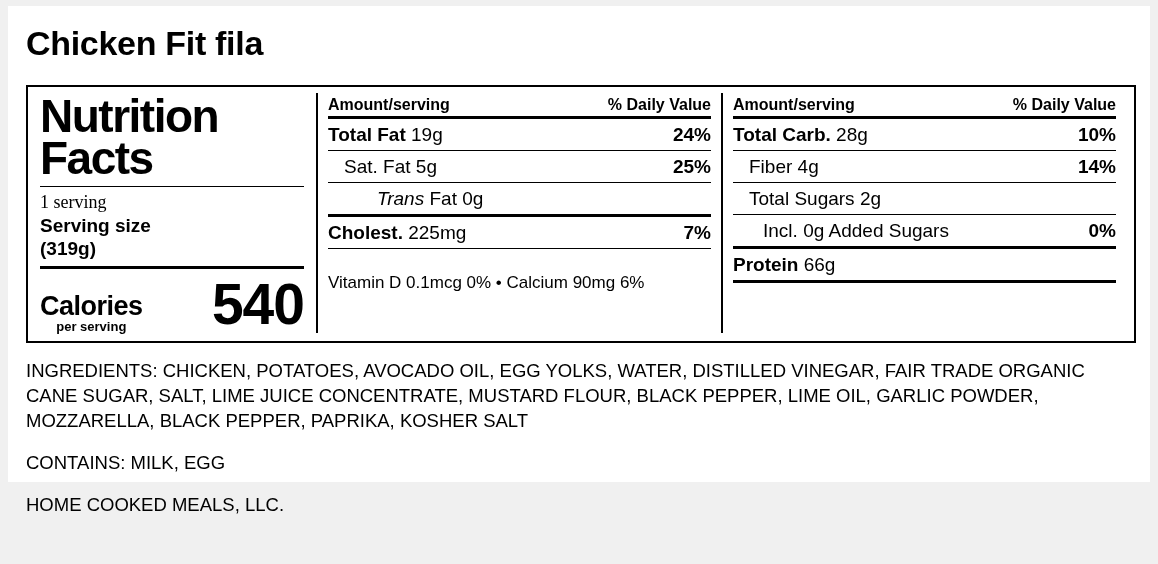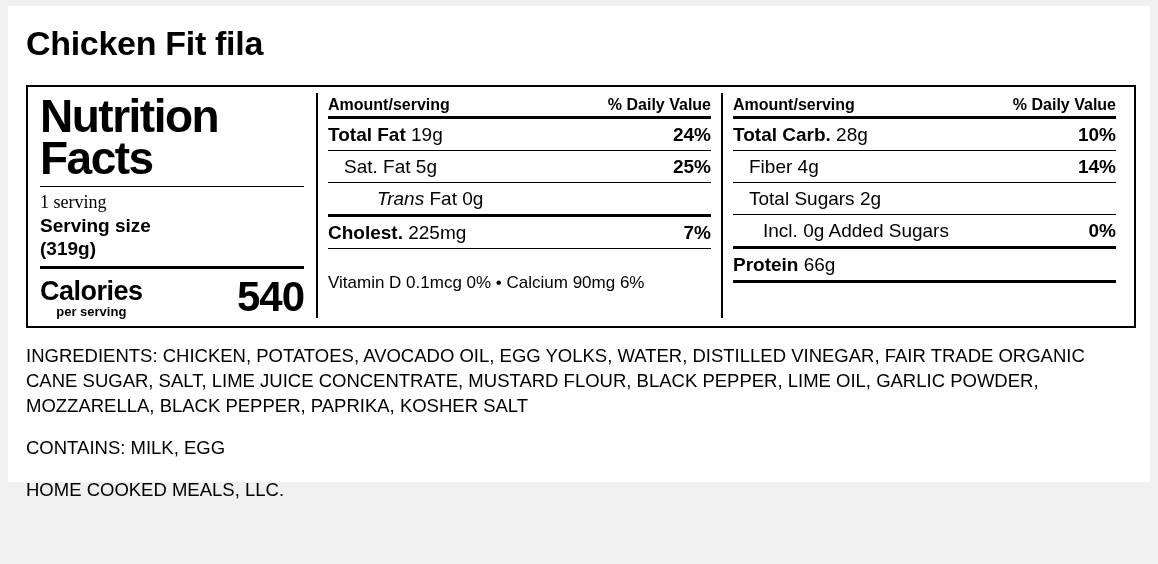--- a/index.html
+++ b/index.html
@@ -74,21 +74,21 @@
   }
   .cal-label {
     font-weight: 700;
     line-height: 1.0;
     text-align: center;
   }
   .cal-label .big { font-size: 27px; display: block; letter-spacing: -0.5px;}
   .cal-label .small { font-size: 13px; display: block; }
   .cal-value {
     font-weight: 700;
-    font-size: 42px;
+    font-size: 57px;
     letter-spacing: -1px;
     line-height: 1;
   }
 
   .nfp-col {
     flex: 1 1 0;
     padding: 0 10px;
     box-sizing: border-box;
   }
   .nfp-col.mid { border-right: 2px solid #000; }

